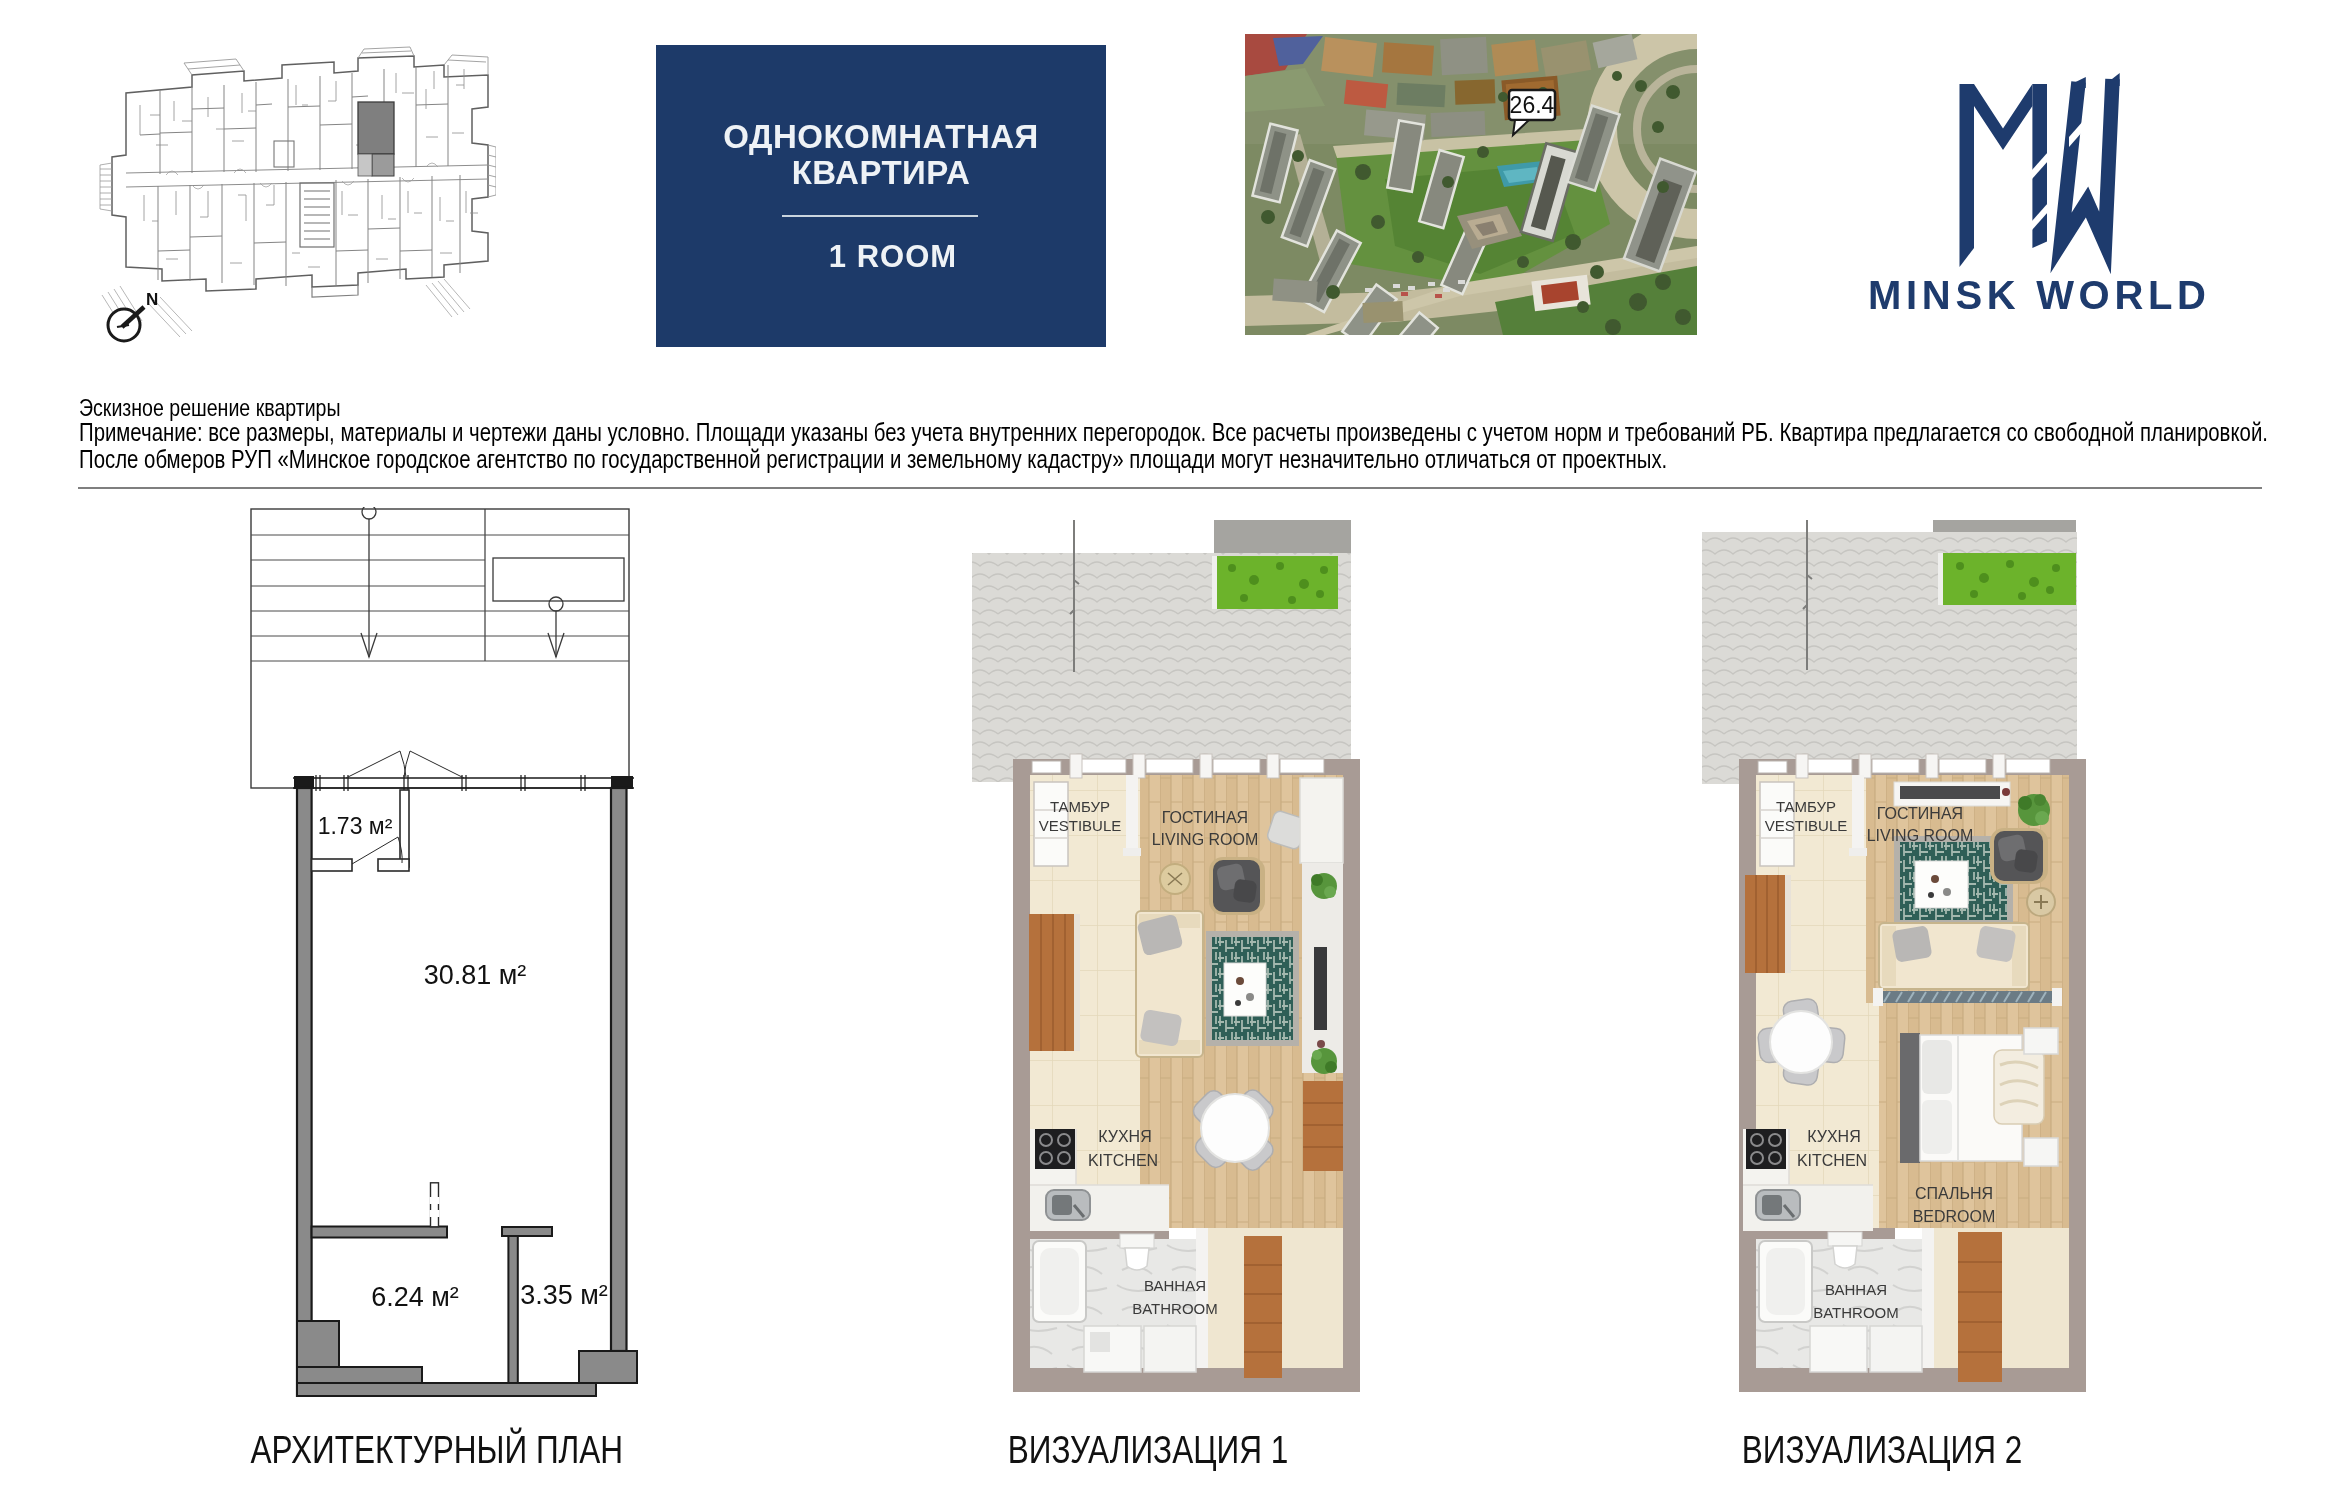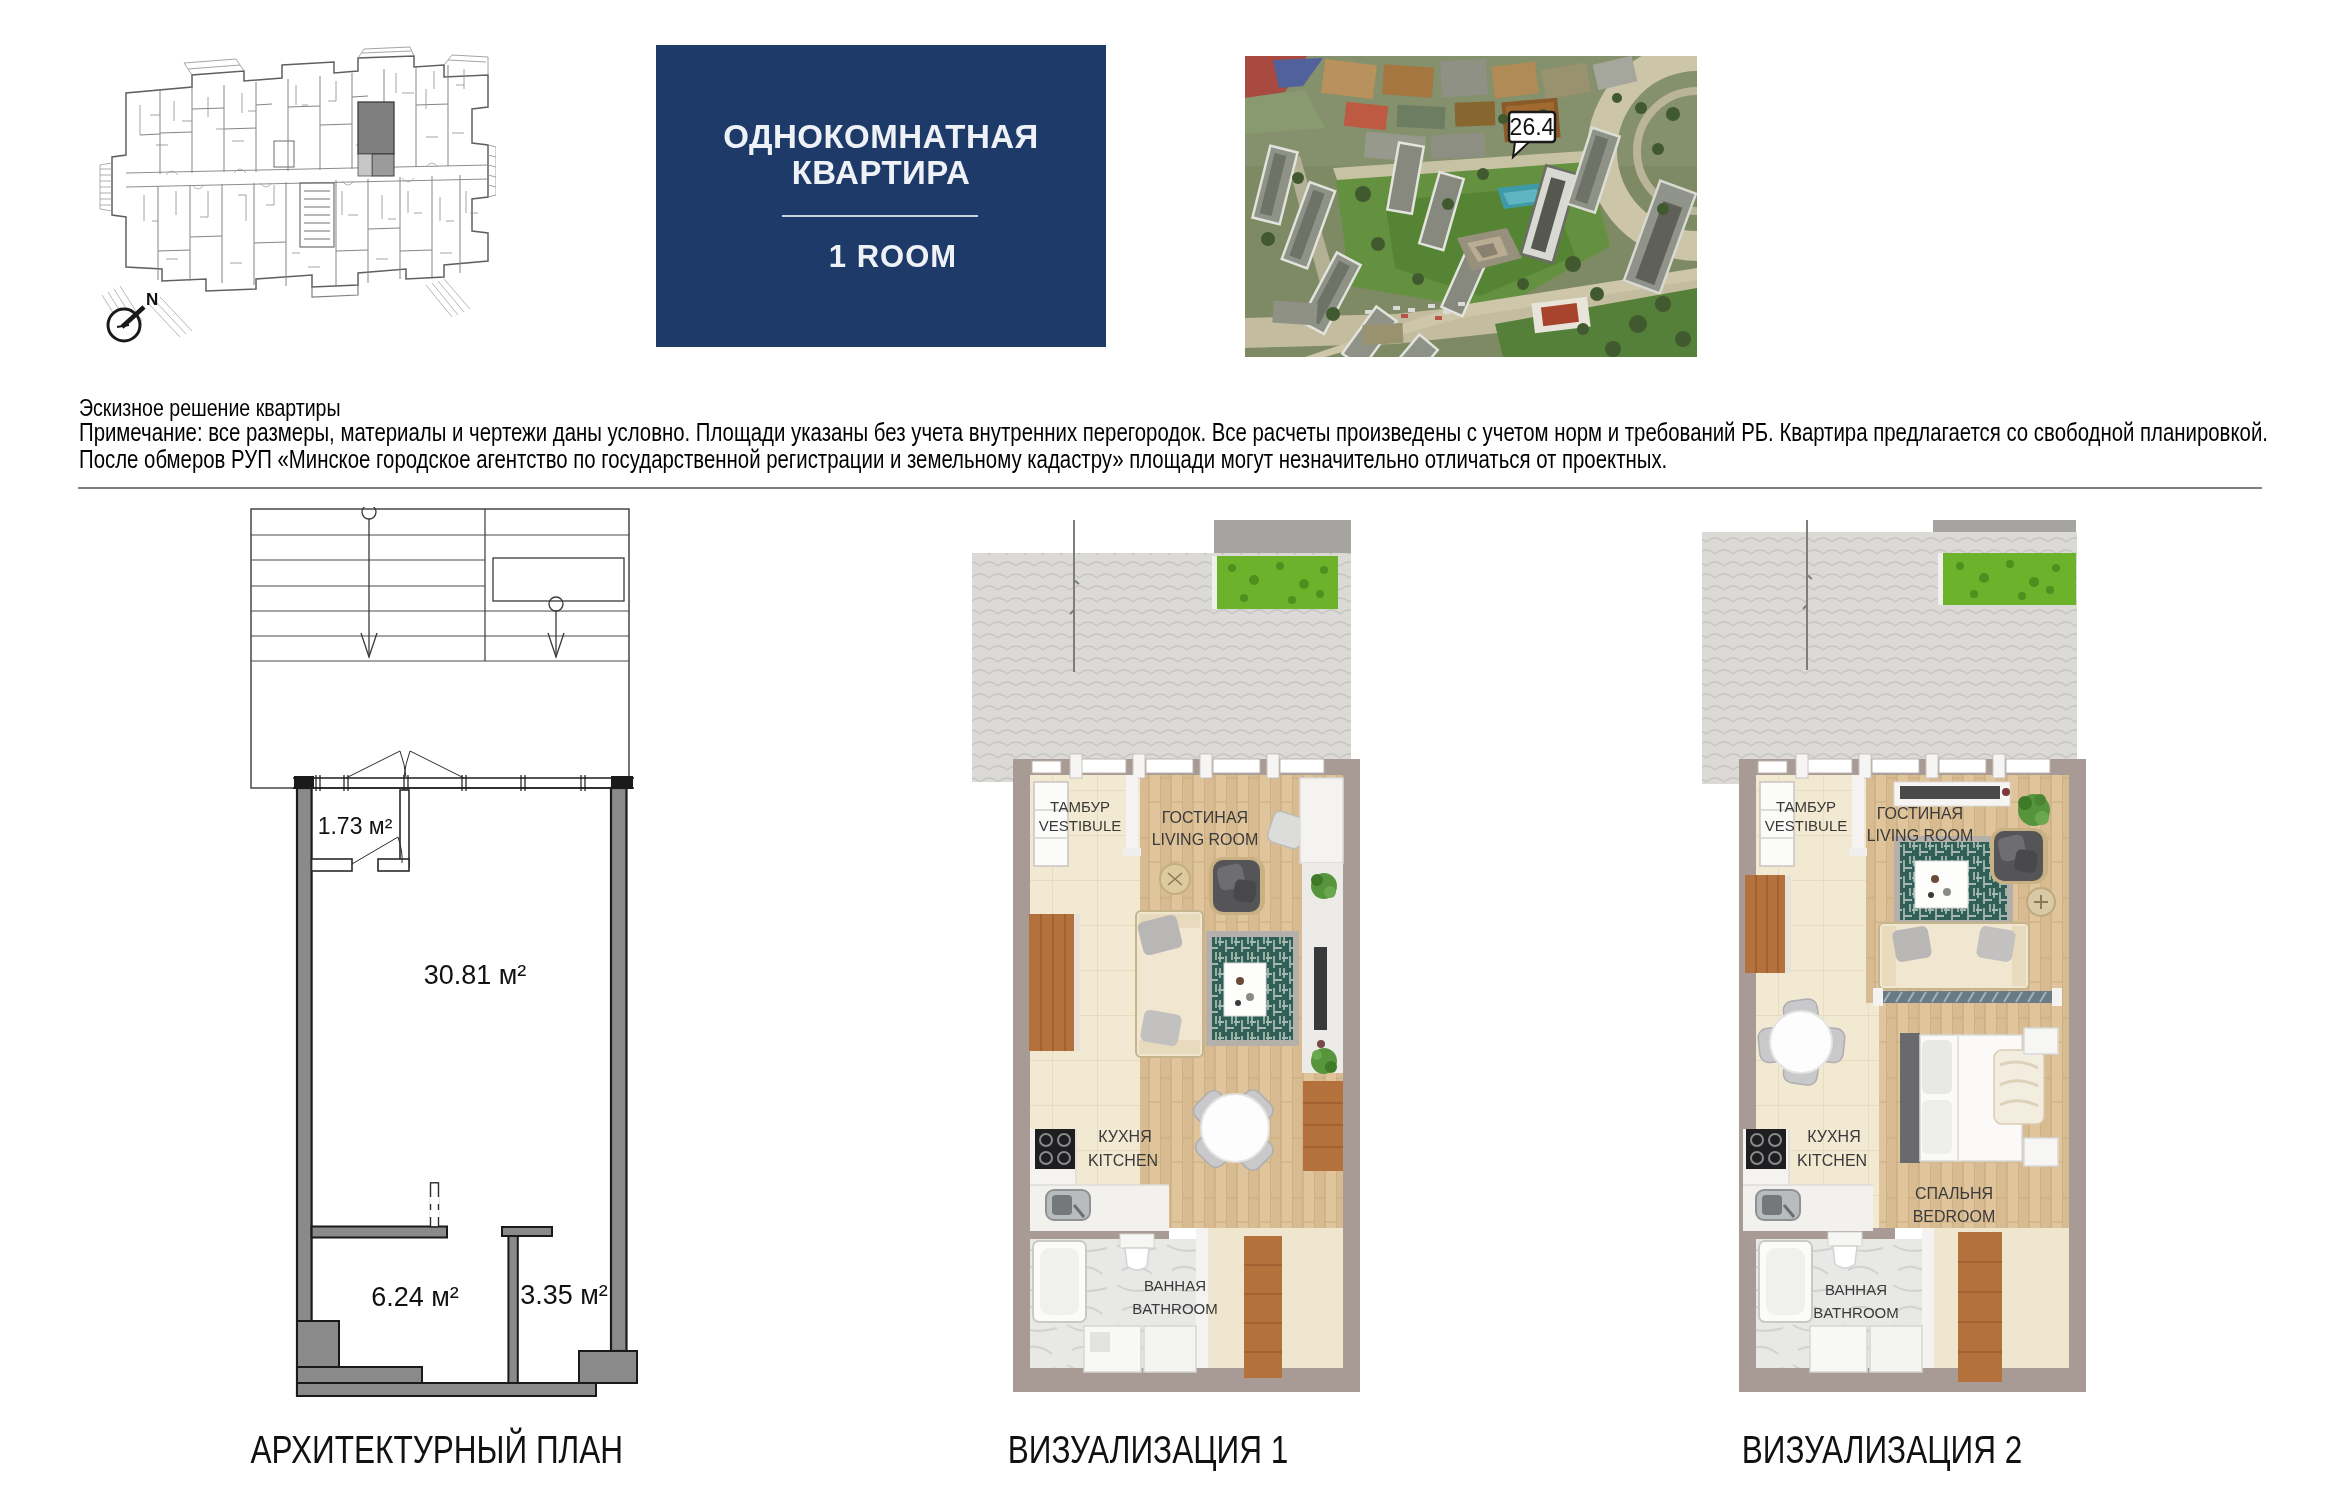--- a/index.html
+++ b/index.html
@@ -131,21 +131,21 @@
 
 <div class="abs" id="titlebox" style="left:656px;top:45px;width:450px;height:302px;background:#1d3a69;color:#eef2f6;">
 
   <div class="abs" style="left:0;top:74px;width:450px;text-align:center;font-size:33px;line-height:36px;letter-spacing:0.5px;font-weight:bold;">ОДНОКОМНАТНАЯ<br>КВАРТИРА</div>
 
   <div class="abs" style="left:126px;top:170px;width:196px;height:2px;background:#c9d4de;"></div>
 
   <div class="abs" style="left:12px;top:194px;width:450px;text-align:center;font-size:31px;letter-spacing:1px;font-weight:bold;">1 ROOM</div>
 </div>
 
-<div class="abs" id="aerial" style="left:1245px;top:56px;width:452px;height:301px;">
+<div class="abs" id="aerial" style="left:1245px;top:34px;width:452px;height:301px;">
 <svg width="452" height="301" viewBox="0 0 452 301" xmlns="http://www.w3.org/2000/svg">
 
   <rect x="0" y="0" width="452" height="301" fill="#7d8a63"></rect>
 
   <rect x="0" y="0" width="452" height="110" fill="#85906c"></rect>
 
   <path d="M90,115 L340,98 L365,190 L250,255 L105,230 Z" fill="#64913f"></path>
   <path d="M140,145 L305,130 L330,200 L235,240 L150,212 Z" fill="#558434"></path>
 
   <circle cx="452" cy="95" r="95" fill="none" stroke="#ccc5a8" stroke-width="30"></circle>
@@ -260,20 +260,39 @@
 
   <g>
     <rect x="264" y="56" width="46" height="30" rx="3" fill="#ffffff" stroke="#1a1a1a" stroke-width="2.5"></rect>
     <path d="M270,86 L268,101 L284,86 Z" fill="#ffffff" stroke="#1a1a1a" stroke-width="2"></path>
     <rect x="267" y="59" width="40" height="24" fill="#ffffff"></rect>
     <text x="287" y="79" font-family="Liberation Sans, sans-serif" font-size="23" fill="#111" text-anchor="middle">26.4</text>
   </g>
 </svg>
 </div>
 
+<div class="abs" id="logo" style="left:1850px;top:60px;width:380px;height:260px;">
+<svg width="380" height="260" viewBox="1850 60 380 260" xmlns="http://www.w3.org/2000/svg">
+
+  <path d="M1959.5,84 L1974,84 L1974,248 L1959.5,267 Z" fill="#1e3b6d"></path>
+
+  <path d="M1974,84 L2003,128.5 L2032.4,84 L2032.4,106 L2003,150 L1974,106 Z" fill="#1e3b6d"></path>
+
+  <path d="M2032.4,84 L2047,84 L2047,241.5 L2032.4,248 Z" fill="#1e3b6d"></path>
+  <path d="M2031,171 L2048,152 L2048,161 L2031,180 Z" fill="#ffffff"></path>
+  <path d="M2031,222 L2048,203 L2048,212 L2031,231 Z" fill="#ffffff"></path>
+
+  <path d="M2078.5,82 L2061,243 L2087,202 L2105,243 L2112.5,79" fill="none" stroke="#1e3b6d" stroke-width="14.5" stroke-miterlimit="9"></path>
+  <path d="M2105.6,84 L2119.7,73 L2119.7,86 L2105.6,86 Z" fill="#1e3b6d"></path>
+  <path d="M2071.5,84 L2085.8,77 L2085.8,88 L2071.5,88 Z" fill="#1e3b6d"></path>
+  <path d="M2069,137 L2087.5,116 L2086.5,127 L2069,147 Z" fill="#ffffff"></path>
+
+  <text x="2039" y="309" font-family="Liberation Sans, sans-serif" font-size="40" font-weight="bold" fill="#1e3b6d" text-anchor="middle" textLength="342" lengthAdjust="spacing" letter-spacing="4">MINSK WORLD</text>
+</svg>
+</div>
 
 <div class="abs" id="notes" style="left:79px;top:396px;color:#000;">
   <div style="font-size:24px;line-height:23px;white-space:nowrap;transform:scaleX(0.815);transform-origin:0 0;">Эскизное решение квартиры</div>
   <div style="font-size:25px;line-height:27px;white-space:nowrap;transform:scaleX(0.815);transform-origin:0 0;">Примечание: все размеры, материалы и чертежи даны условно. Площади указаны без учета внутренних перегородок. Все расчеты произведены с учетом норм и требований РБ. Квартира предлагается со свободной планировкой.</div>
   <div style="font-size:25px;line-height:27px;white-space:nowrap;transform:scaleX(0.815);transform-origin:0 0;">После обмеров РУП «Минское городское агентство по государственной регистрации и земельному кадастру» площади могут незначительно отличаться от проектных.</div>
 </div>
 
 <div class="abs" style="left:78px;top:487px;width:2184px;height:2px;background:#7f7f7f;"></div>
 
 <div class="abs" id="archplan" style="left:250px;top:507px;width:412px;height:890px;">

